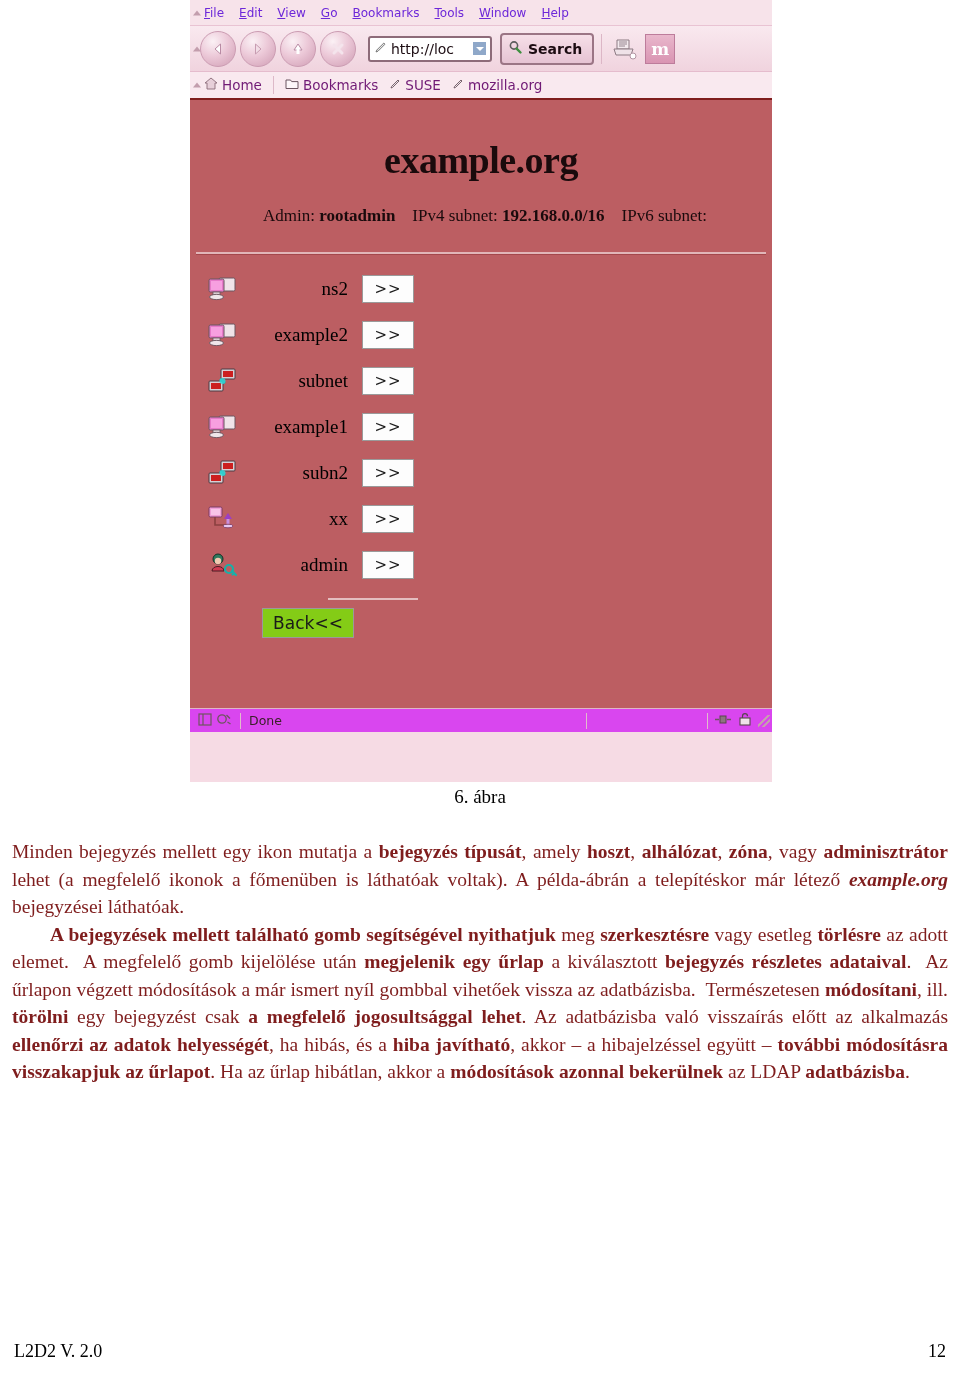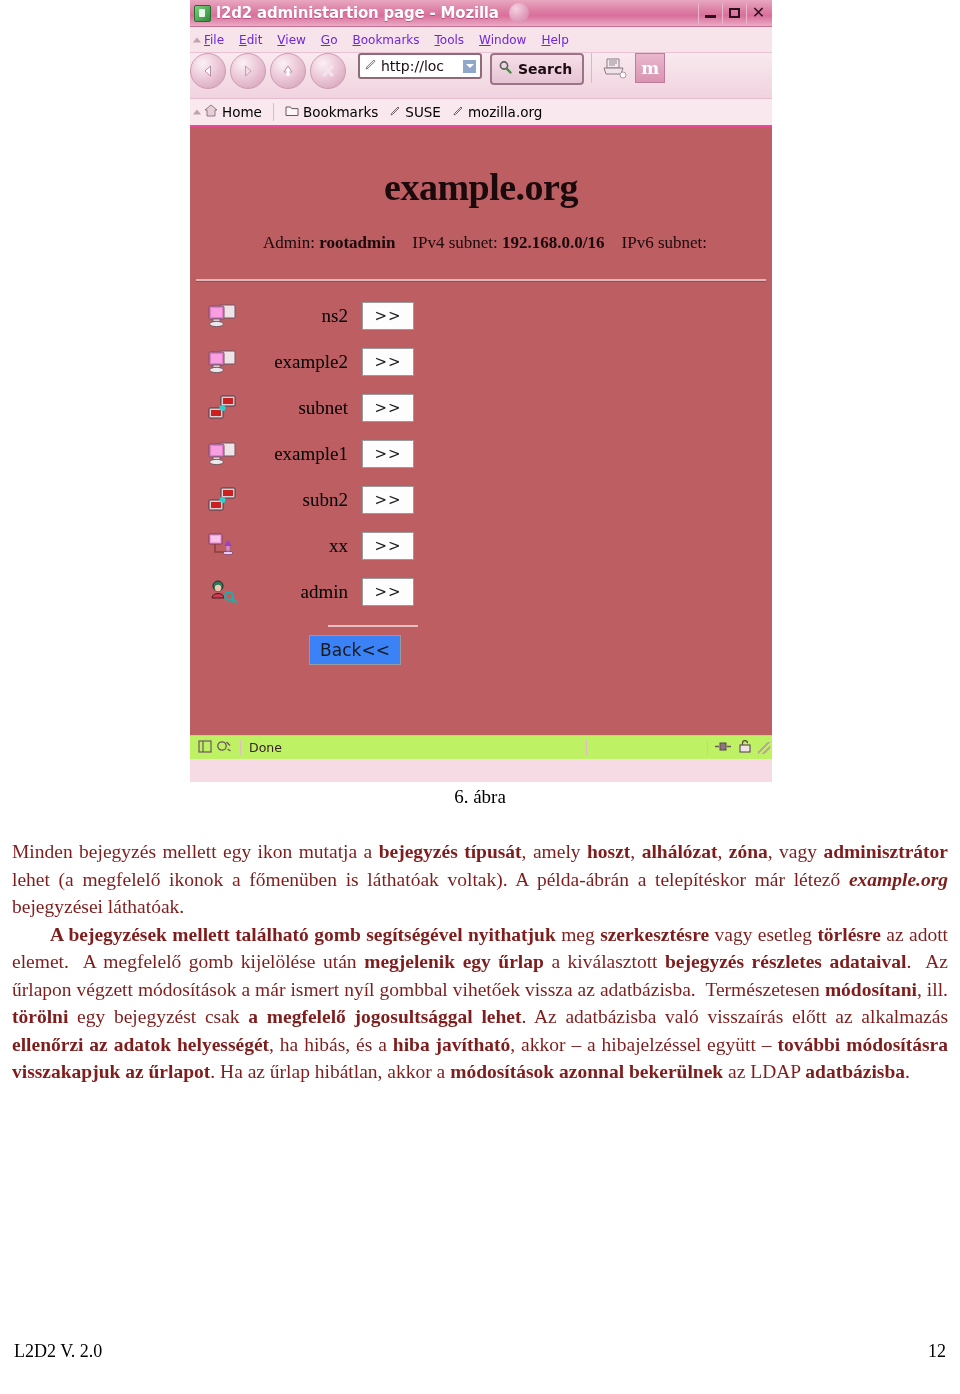--- a/index.html
+++ b/index.html
@@ -113,21 +113,22 @@
     color: #6d28d9;
     white-space: nowrap;
   }
   .menu-item .acc { text-decoration: underline; }
 
   
   .navbar {
     height: 46px;
     background: linear-gradient(to bottom,#f9e9ef,#f0d3de);
     display: flex;
-    align-items: flex-start;
+    align-items: center;
+    padding-left: 10px;
     border-bottom: 1px solid #e5bccd;
     position: relative;
     box-sizing: border-box;
   }
   .navbar .grip {
     position:absolute; left:3px; top:50%; transform:translateY(-50%);
     width:0;height:0;border-left:4px solid transparent;border-right:4px solid transparent;
     border-bottom:5px solid #c39ead;
   }
   .nav-btn {
@@ -186,24 +187,24 @@
   }
 
   
   .personalbar {
     height: 26px;
     background: #f9e9ef;
     display: flex;
     align-items: center;
     padding-left: 14px;
     gap: 11px;
-    border-bottom: 2px solid #ec4899;
+    border-bottom: 2px solid #7f1d1d;
     position: relative;
     font-size: 13.5px;
-    color:#000000;
+    color:#701a75;
   }
   .personalbar .grip {
     position:absolute; left:3px; top:50%; transform:translateY(-50%);
     width:0;height:0;border-left:4px solid transparent;border-right:4px solid transparent;
     border-bottom:5px solid #c39ead;
   }
   .pb-item{display:flex;align-items:center;gap:4px;white-space:nowrap;}
   .pb-sep{width:1px;height:18px;background:#ddb9c8;}
 
   
@@ -274,37 +275,37 @@
     box-sizing:border-box;
   }
   .back-sep {
     width: 90px;
     height: 2px;
     background: rgba(255,255,255,.6);
     margin-left: 138px;
     margin-top: 10px;
   }
   .back-btn {
-    margin-left: 119px;
+    margin-left: 72px;
     margin-top: 8px;
     width: 92px;
     height: 30px;
-    background: #3b82f6;
+    background: #84cc16;
     border: 1px solid #9a9a9a;
     display: flex; align-items: center; justify-content: center;
     font-family: "DejaVu Sans","Liberation Sans",sans-serif;
     font-size: 17px;
     color: #1a1a1a;
     box-sizing:border-box;
   }
 
   
   .statusbar {
     height: 24px;
-    background: #bef264;
+    background: #d946ef;
     border-top: 1px solid #dfb6c6;
     display: flex;
     align-items: center;
     font-family: "DejaVu Sans","Liberation Sans",sans-serif;
     font-size: 12.5px;
     color: #3a2029;
     box-sizing: border-box;
   }
   .sb-icons{display:flex;align-items:center;gap:5px;padding:0 8px;}
   .sb-text{
@@ -361,37 +362,20 @@
     font-family: "Liberation Serif","DejaVu Serif",serif;
     font-size: 18px;
   }
 </style>
 </head>
 <body>
 
 <div class="figure-wrap">
   <div class="browser-window">
 
-    <div class="titlebar">
-      <span class="win-icon"></span>
-      <span class="title-text">l2d2 administartion page - Mozilla</span>
-      <span class="throbber"></span>
-      <span class="title-spacer"></span>
-      <span class="win-btns">
-        <span class="win-btn">
-            <span class="minus"></span>
-          </span>
-        <span class="win-btn">
-            <span class="square"></span>
-          </span>
-        <span class="win-btn">
-            <span class="ex">✕</span>
-          </span>
-      </span>
-    </div>
 
     <div class="menubar">
       <span class="grip"></span>
       <span class="menu-item"><span class="acc">F</span><span>ile</span></span>
       <span class="menu-item"><span class="acc">E</span><span>dit</span></span>
       <span class="menu-item"><span class="acc">V</span><span>iew</span></span>
       <span class="menu-item"><span class="acc">G</span><span>o</span></span>
       <span class="menu-item"><span class="acc">B</span><span>ookmarks</span></span>
       <span class="menu-item"><span class="acc">T</span><span>ools</span></span>
       <span class="menu-item"><span class="acc">W</span><span>indow</span></span>

